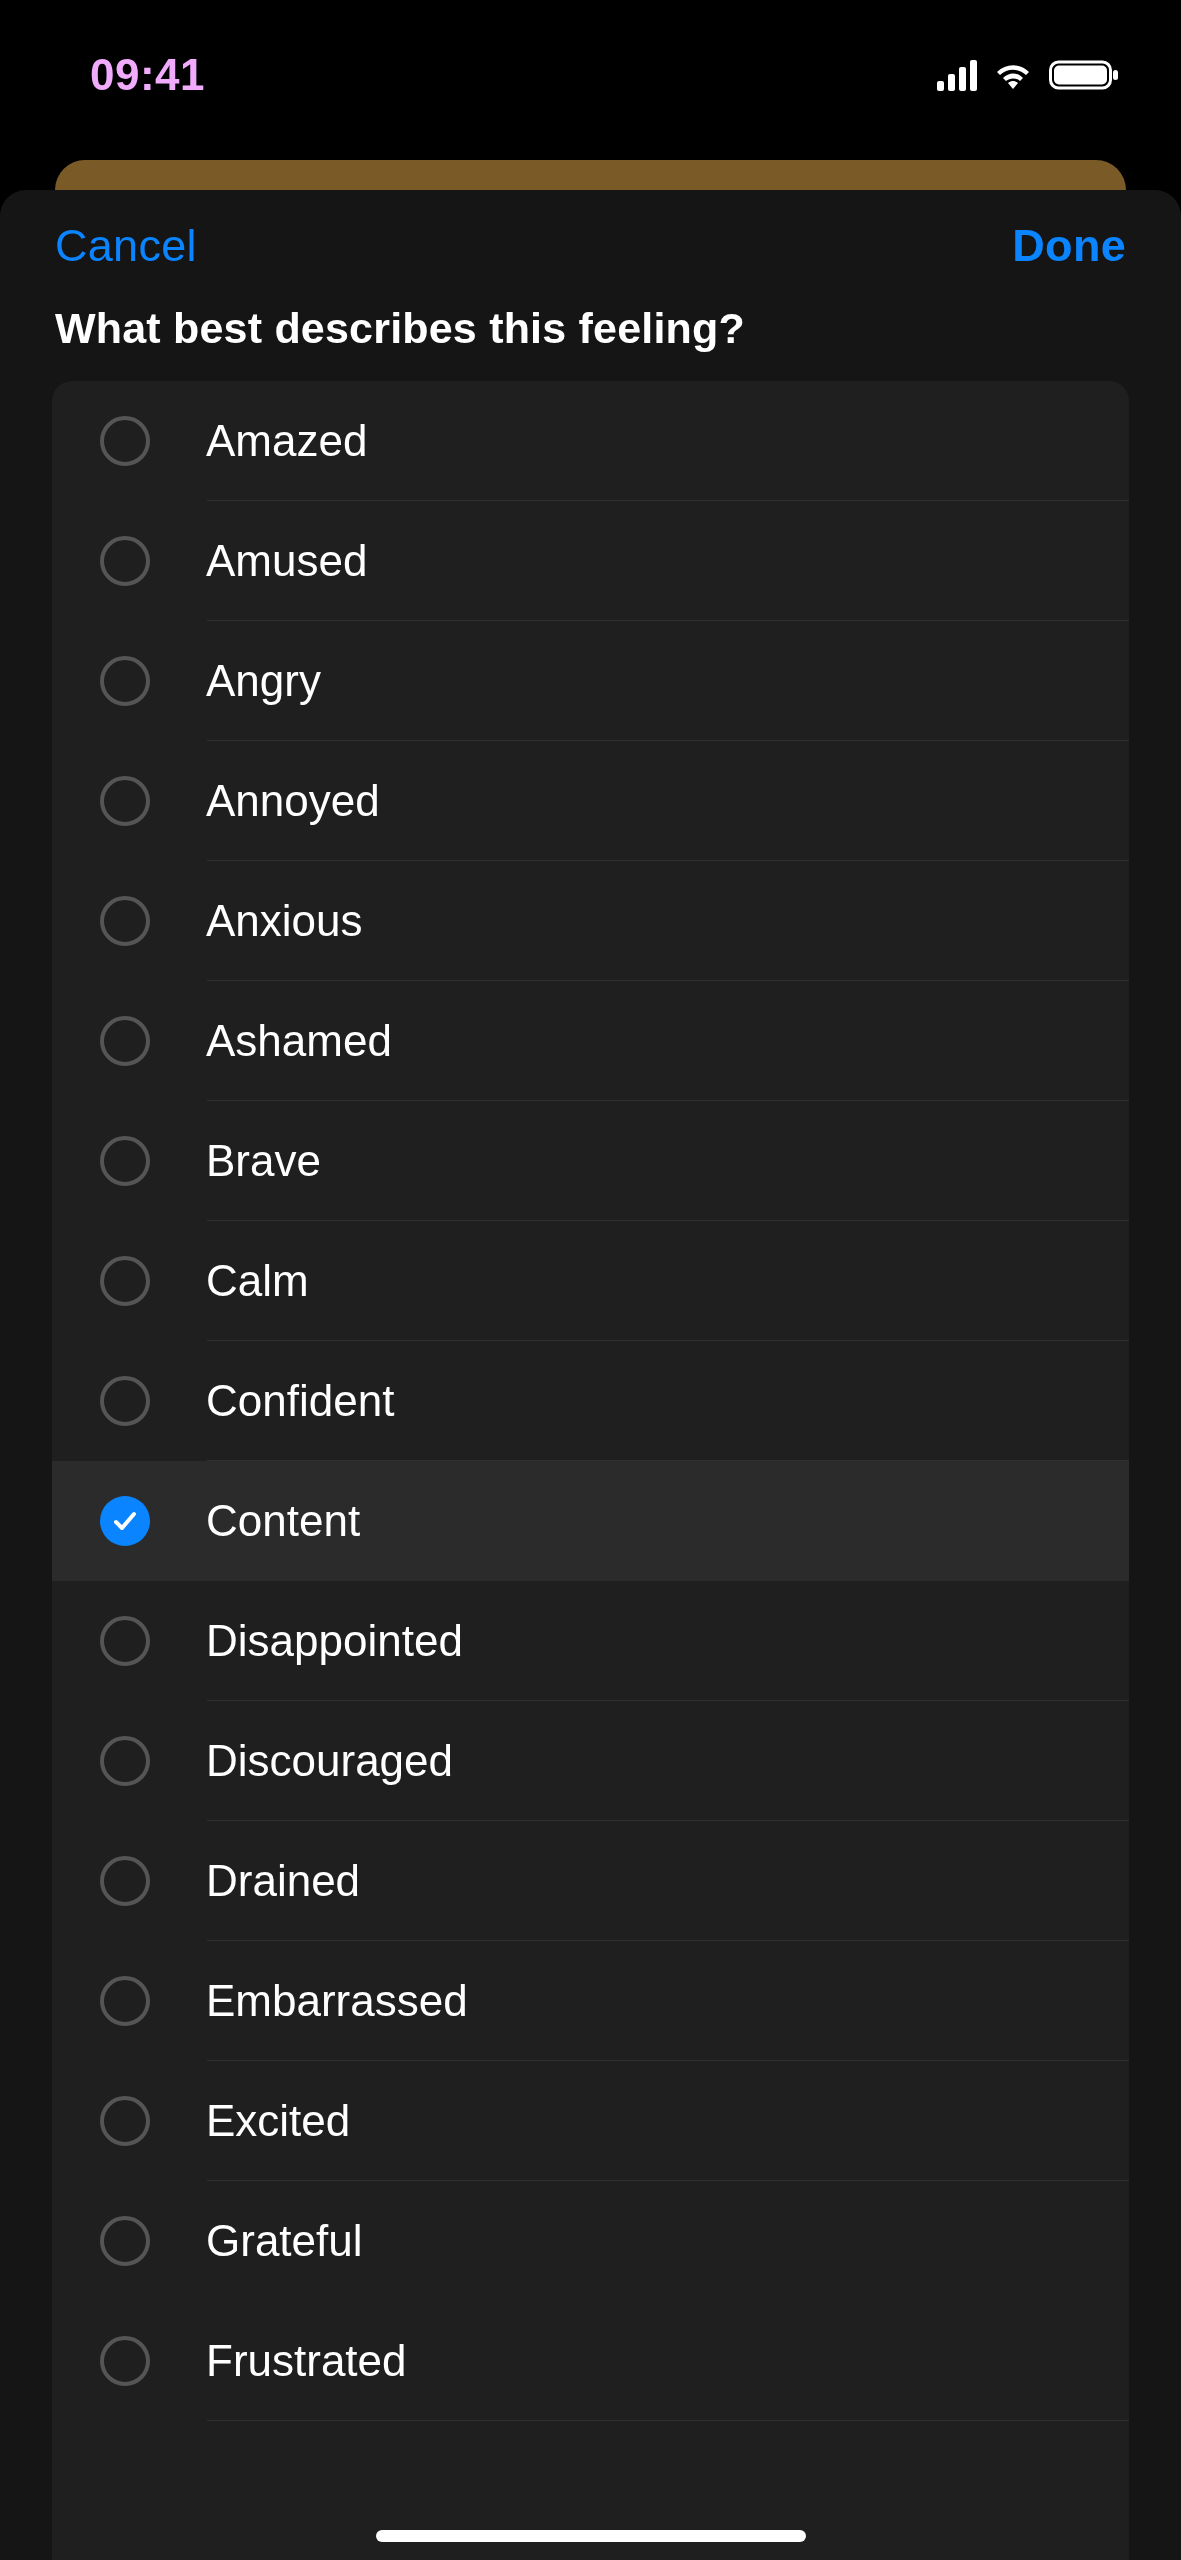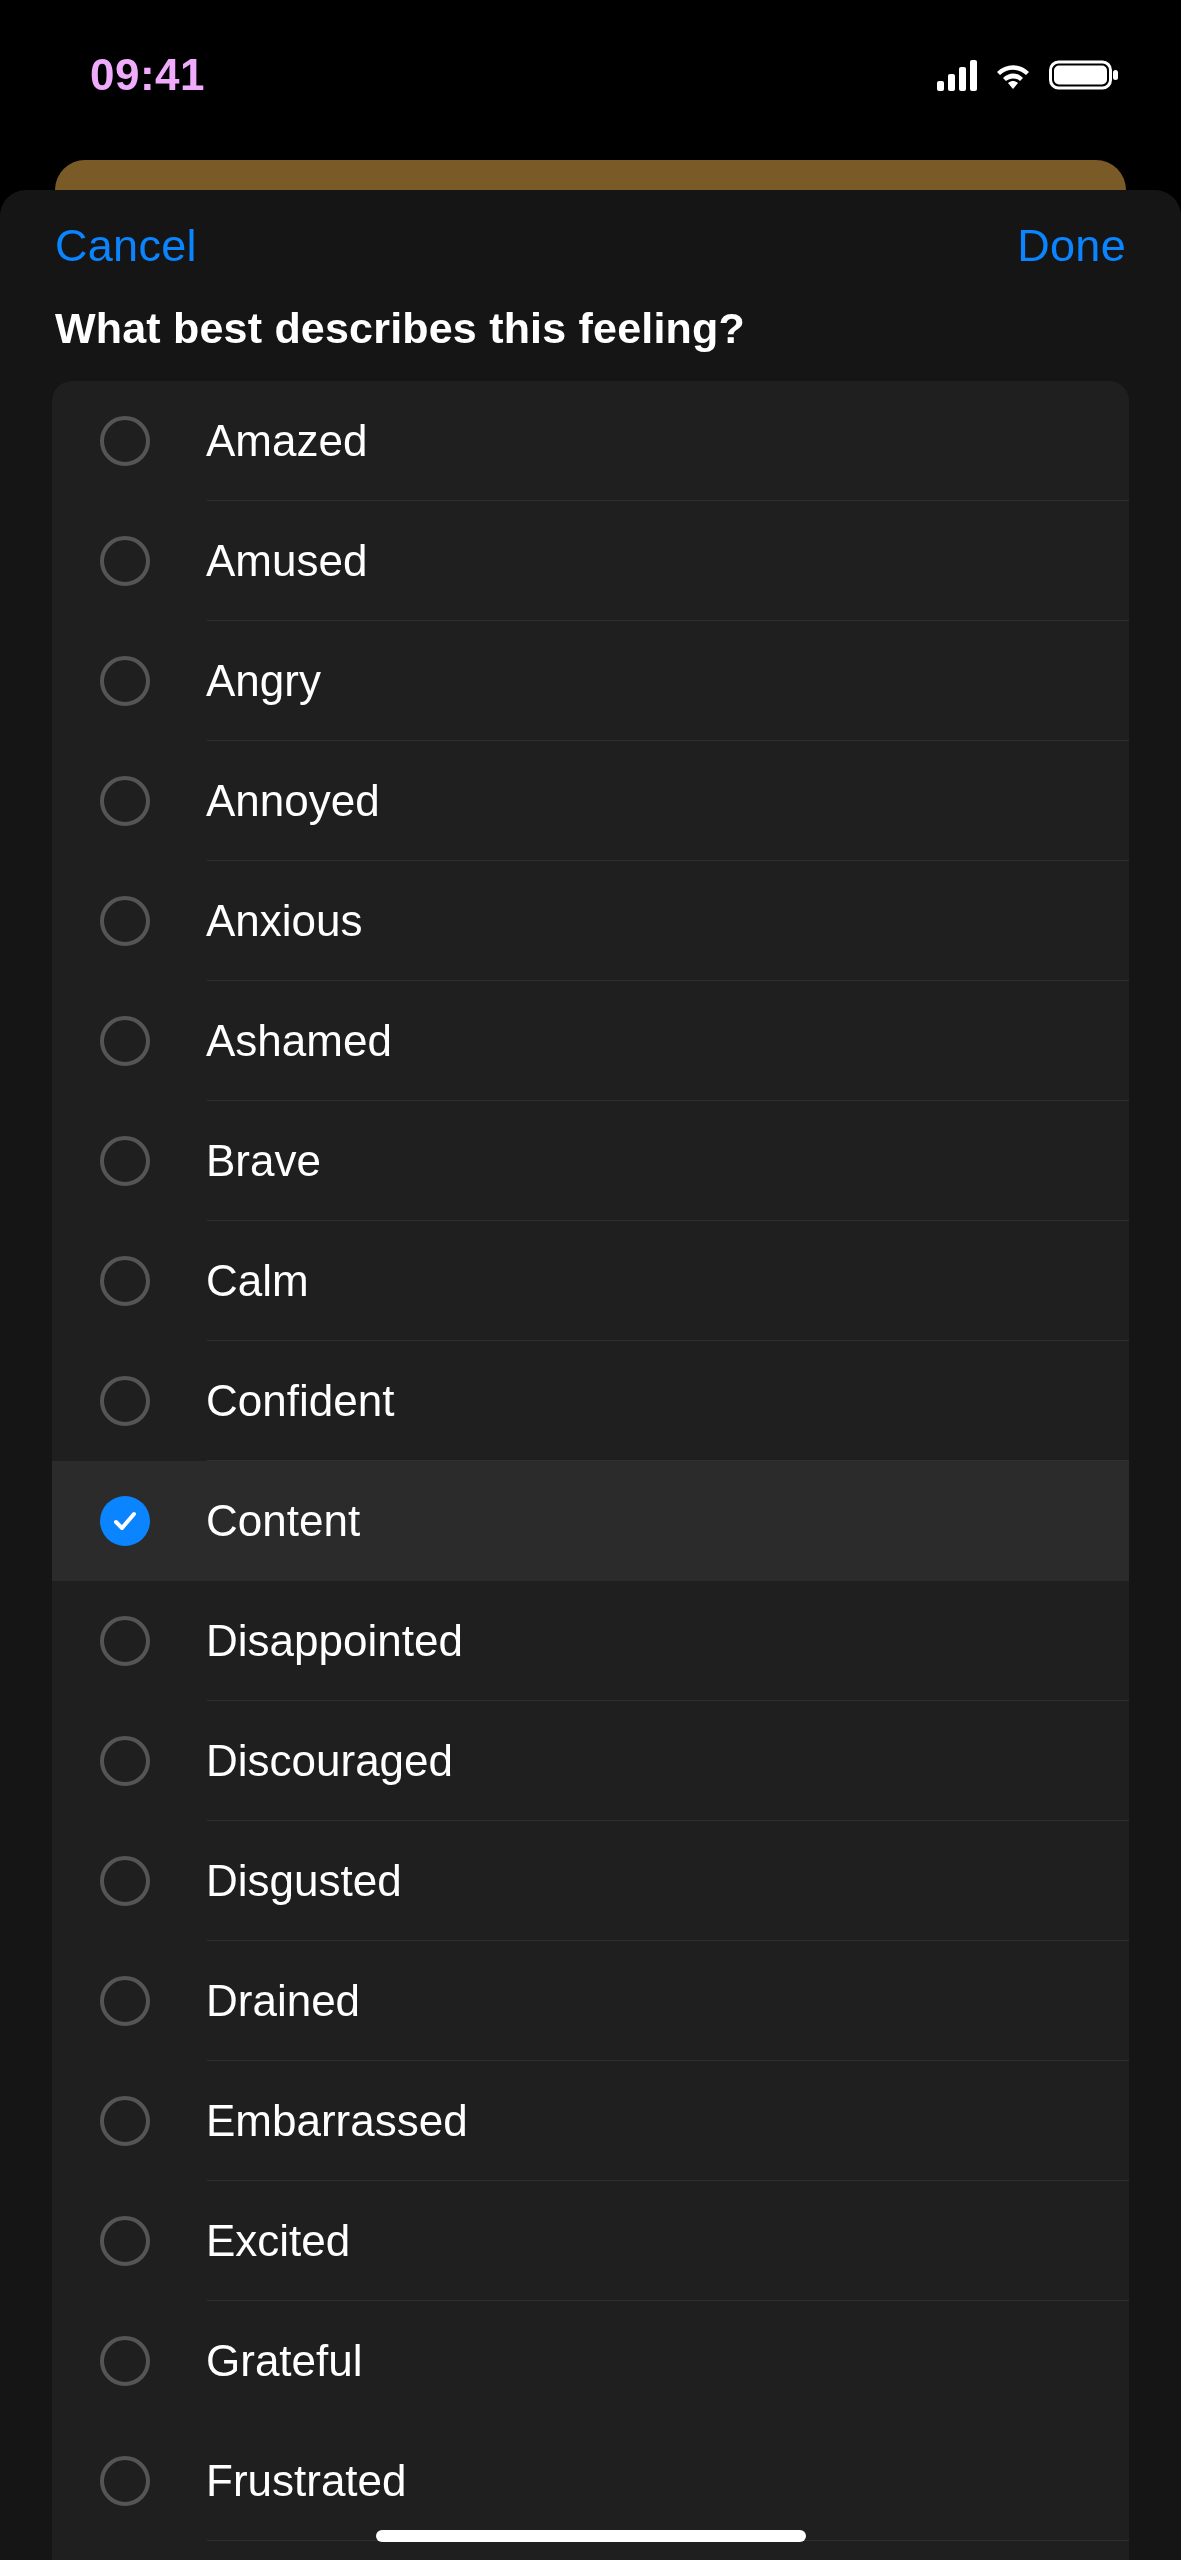--- a/index.html
+++ b/index.html
@@ -90,21 +90,21 @@
       justify-content: space-between;
       align-items: center;
       padding: 30px 55px 12px 55px;
     }
     .nav-btn {
       font-size: 45px;
       color: #0a84ff;
       letter-spacing: 0.3px;
       text-align: right;
     }
-    .nav-btn.done { font-weight: 400; margin-left: 44px; }
+    .nav-btn.done { font-weight: 700; margin-left: 44px; }
 
     .sheet-title {
       padding: 20px 55px 28px 55px;
       font-size: 43px;
       font-weight: 700;
       letter-spacing: 0.2px;
     }
 
     .list {
       flex: 1;
@@ -268,25 +268,20 @@
           <div class="label">Disappointed</div>
           <div class="sep"></div>
         </div>
         <div class="row">
           <div class="radio"></div>
           <div class="label">Discouraged</div>
           <div class="sep"></div>
         </div>
         <div class="row">
           <div class="radio"></div>
-          <div class="label">Disgusted</div>
-          <div class="sep"></div>
-        </div>
-        <div class="row">
-          <div class="radio"></div>
           <div class="label">Drained</div>
           <div class="sep"></div>
         </div>
         <div class="row">
           <div class="radio"></div>
           <div class="label">Embarrassed</div>
           <div class="sep"></div>
         </div>
         <div class="row">
           <div class="radio"></div>

